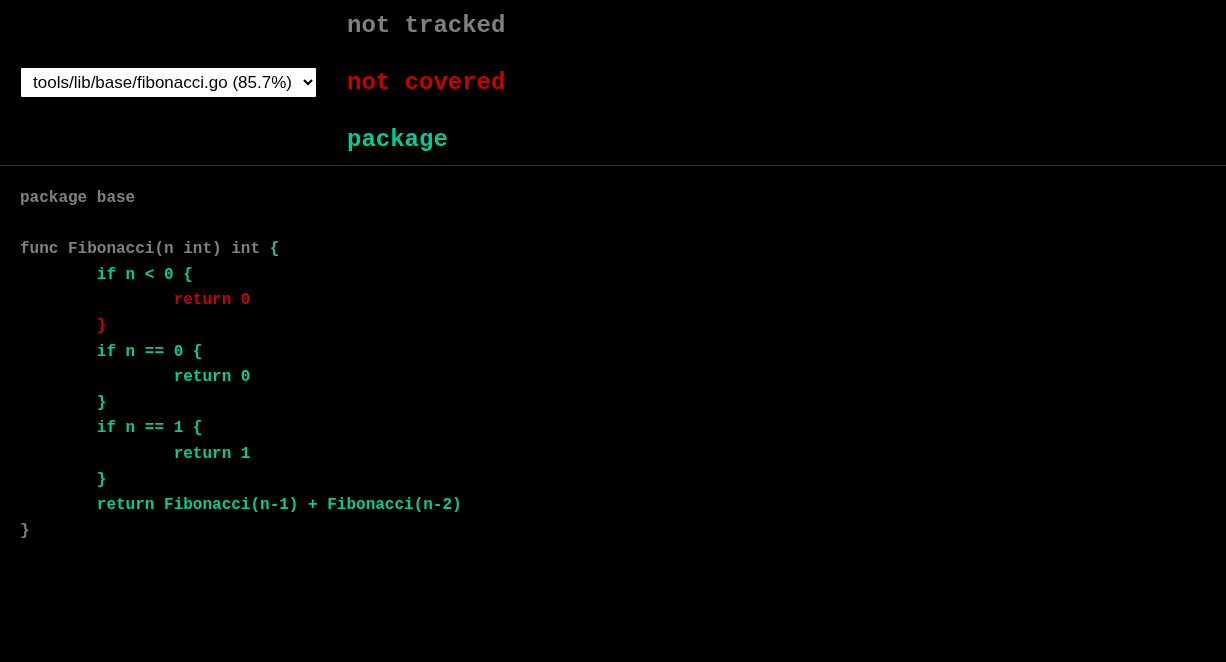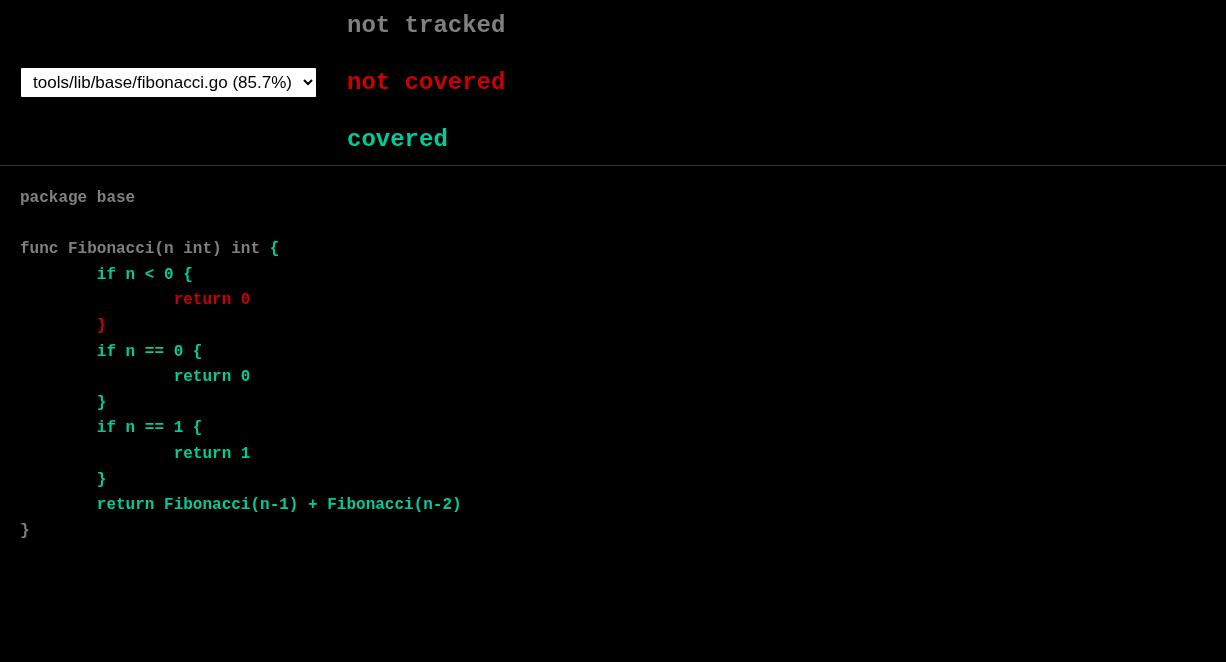--- a/index.html
+++ b/index.html
@@ -69,21 +69,21 @@
 </head>
 <body>
 
 <div class="header">
   <select class="file-select">
     <option>tools/lib/base/fibonacci.go (85.7%)</option>
   </select>
   <div class="legend">
     <span class="legend-not-tracked">not tracked</span>
     <span class="legend-not-covered">not covered</span>
-    <span class="legend-covered">covered</span>
+    <span class="legend-covered">package</span>
   </div>
 </div>
 
 <div class="code-area"><span class="not-tracked">package base</span>
 <span class="not-tracked"></span>
 <span class="not-tracked">func Fibonacci(n int) int </span><span class="covered">{</span>
 <span class="covered">        if n &lt; 0 {</span>
 <span class="not-covered">                return 0</span>
 <span class="not-covered">        }</span>
 <span class="covered">        if n == 0 {</span>

